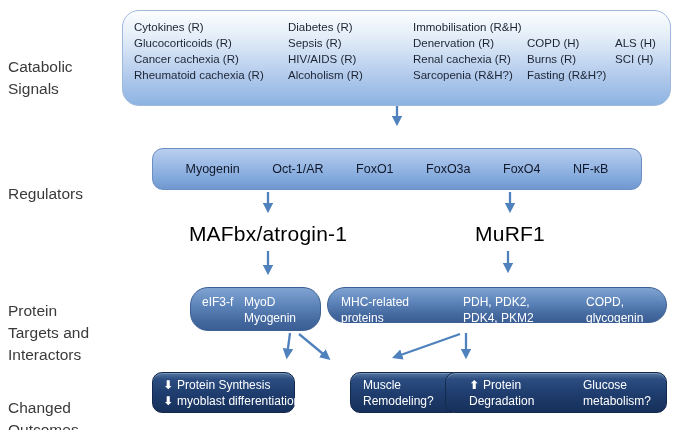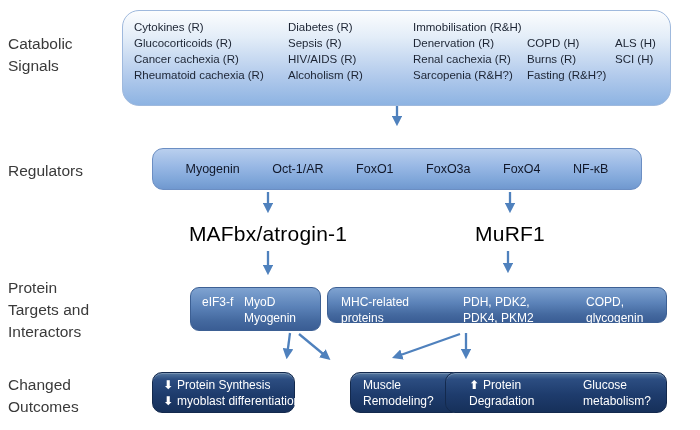--- a/index.html
+++ b/index.html
@@ -1,21 +1,21 @@
 <!DOCTYPE html>
 <html><head>
 <meta charset="utf-8">
 <style>
   html,body{margin:0;padding:0;background:#ffffff;}
   #stage{
     position:relative;width:700px;height:430px;background:#ffffff;overflow:hidden;
     font-family:"Liberation Sans","DejaVu Sans",sans-serif;
   }
   .rowlabel{
-    position:absolute;left:8px;color:#3a3a3a;font-size:15.5px;line-height:22px;
+    position:absolute;left:8px;color:#3a3a3a;font-size:15.5px;line-height:22px;margin-top:23px;
   }
   
   .catabolic-box{
     position:absolute;left:122px;top:10px;width:549px;height:96px;border-radius:17px;
     background:linear-gradient(180deg,#fcfdfe 0%,#e3edf8 28%,#b3cbec 68%,#8db3e2 100%);
     border:1px solid #9fb9dd;box-sizing:border-box;
   }
   .cat-col{position:absolute;top:8px;font-size:11.5px;line-height:16px;color:#1c2433;white-space:nowrap;}
   .cat-col div{height:16px;}
   
@@ -23,21 +23,21 @@
     position:absolute;left:152px;top:148px;width:490px;height:42px;border-radius:11px;
     background:linear-gradient(180deg,#b9cfee 0%,#97b7e4 45%,#7fa6d9 78%,#7098cf 100%);
     border:1px solid #6b8ec3;box-sizing:border-box;
     display:flex;align-items:center;justify-content:space-evenly;
     font-size:12.5px;color:#11182a;
   }
   
   .ligase{position:absolute;top:222px;font-size:21px;color:#000000;text-align:center;letter-spacing:0.2px;}
   
   .target-box{
-    position:absolute;top:287px;border-radius:9px;color:#ffffff;font-size:12px;line-height:16px;
+    position:absolute;top:287px;border-radius:18px;color:#ffffff;font-size:12px;line-height:16px;
     background:linear-gradient(180deg,#7fa3d1 0%,#5b82b8 45%,#44699f 78%,#3a5d94 100%);
     border:1px solid #3d6094;box-sizing:border-box;
   }
   .tgroup{position:absolute;top:6px;white-space:nowrap;}
   
   .outcome-box{
     position:absolute;top:372px;height:41px;border-radius:10px;color:#ffffff;
     font-size:12px;line-height:15.5px;
     background:linear-gradient(180deg,#55789f 0%,#2c4d81 16%,#1e3c6d 55%,#16305a 100%);
     border:1px solid #13294d;box-sizing:border-box;

